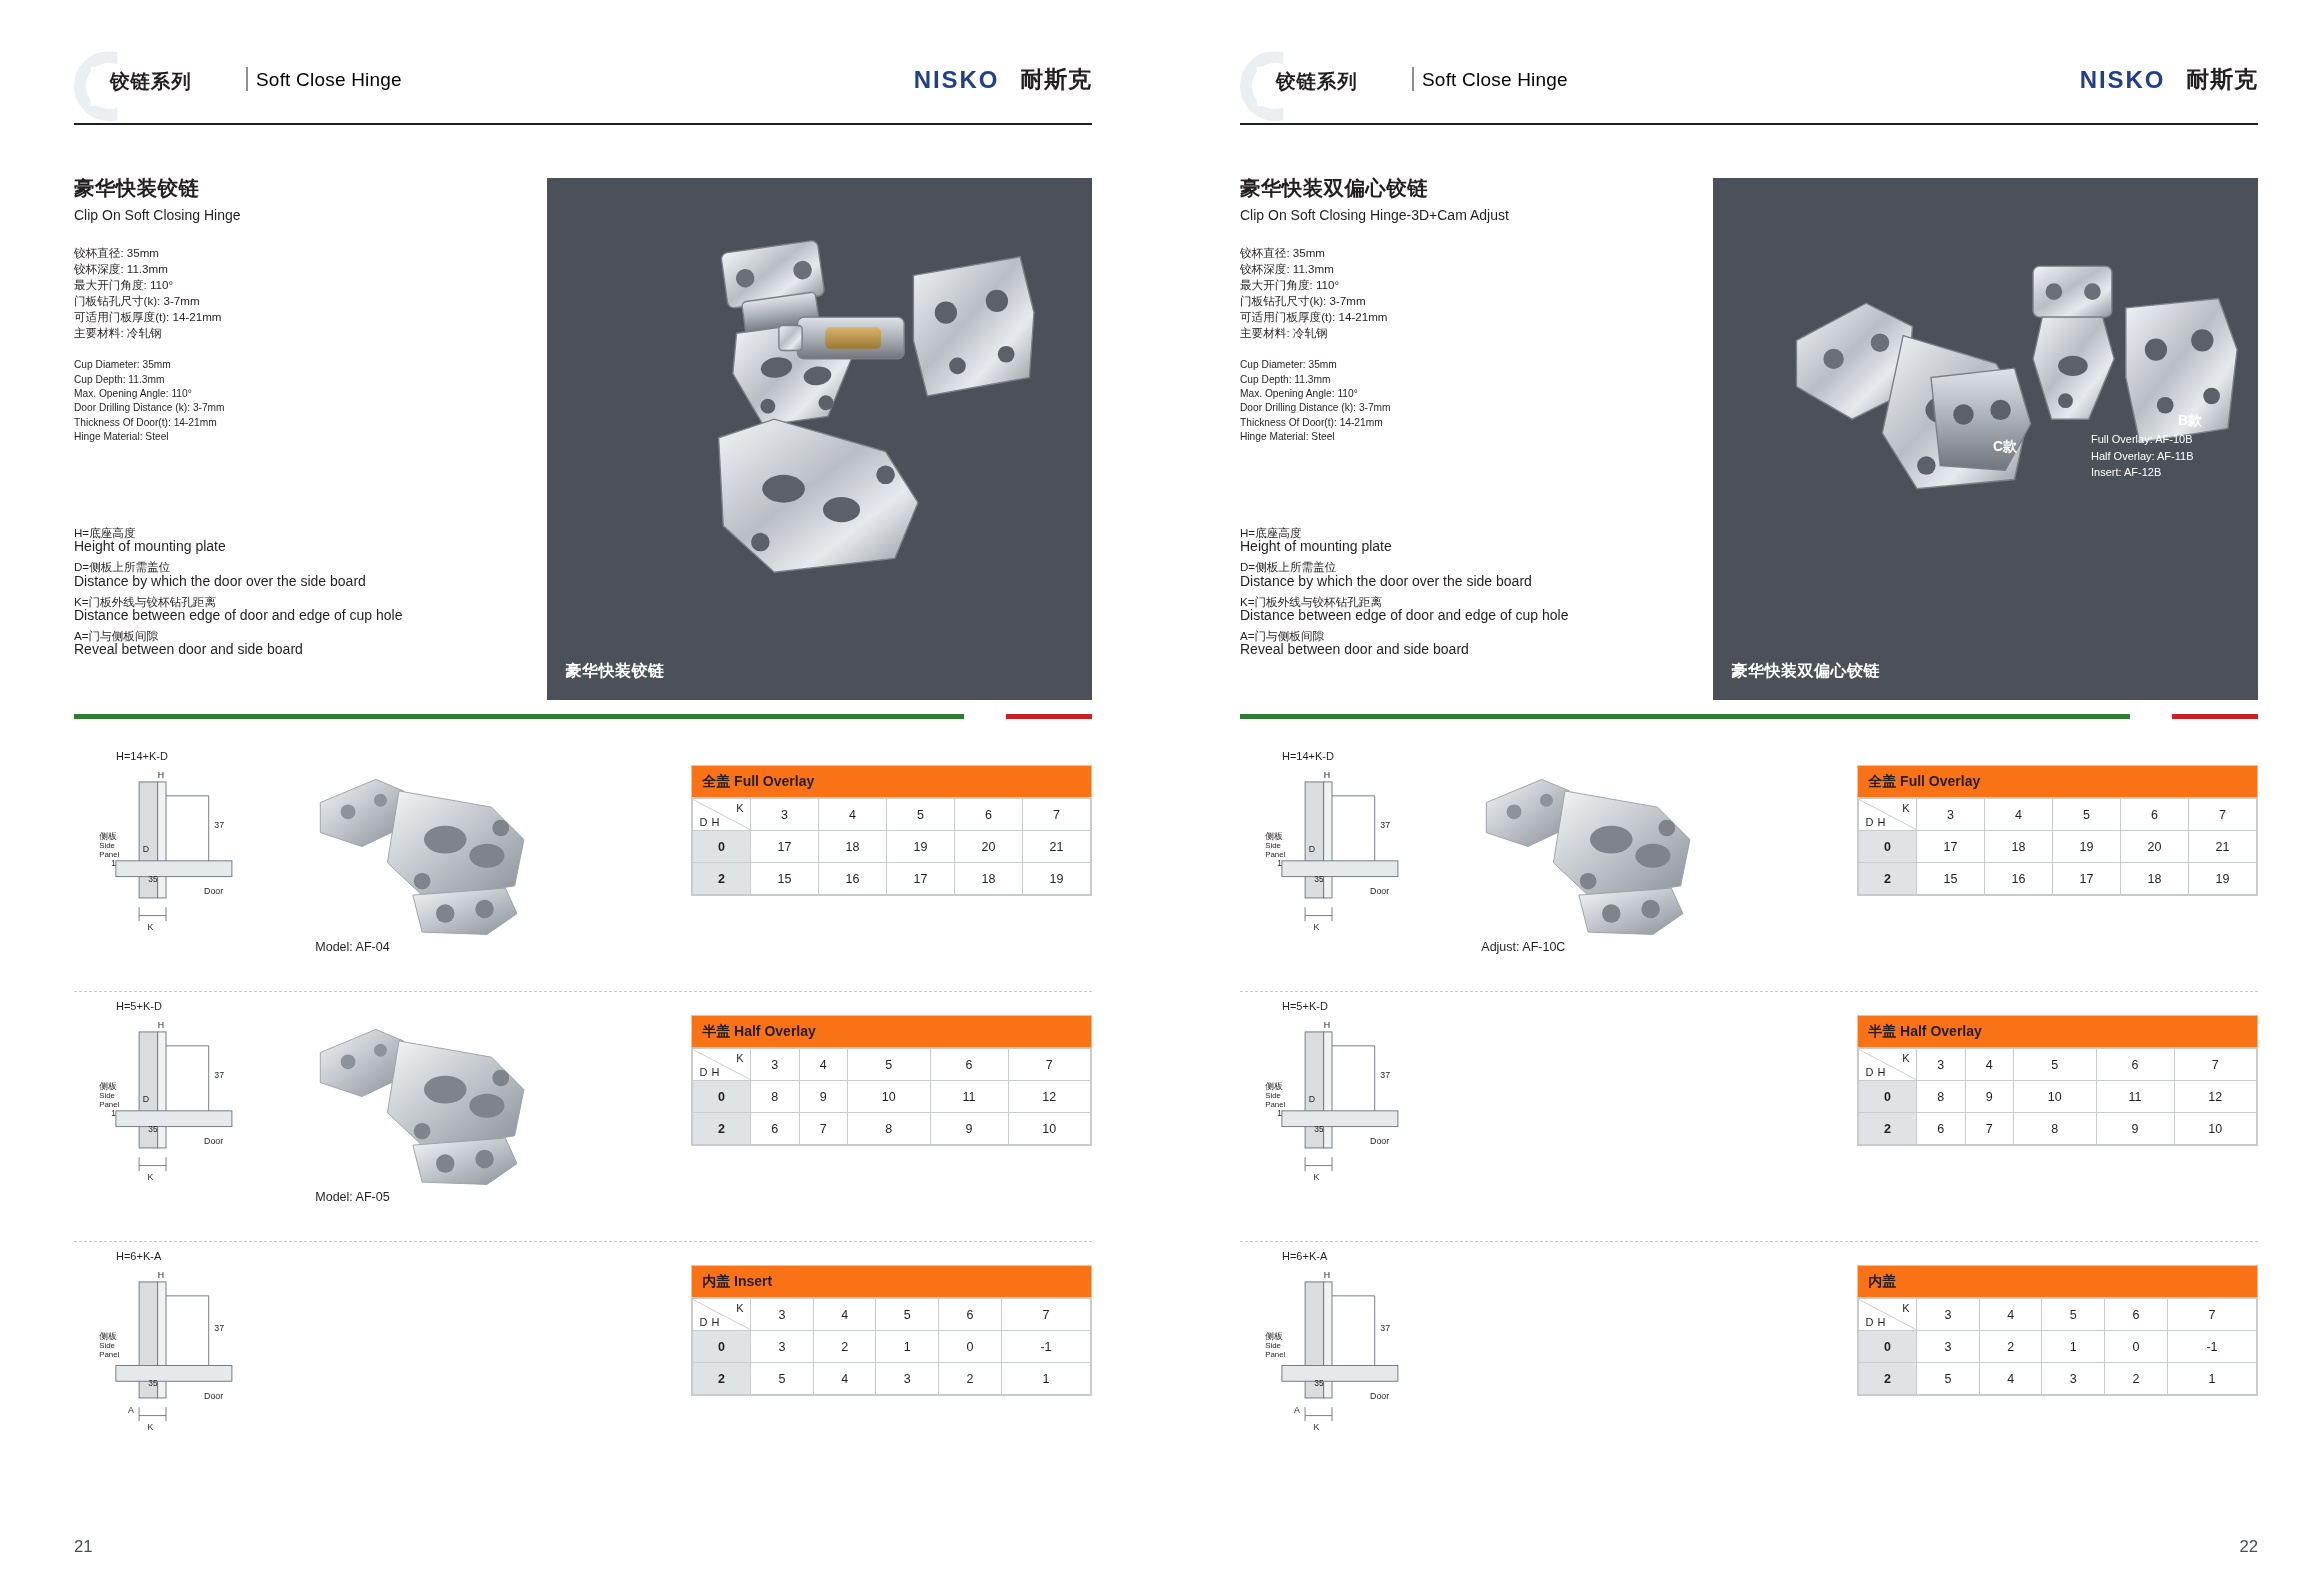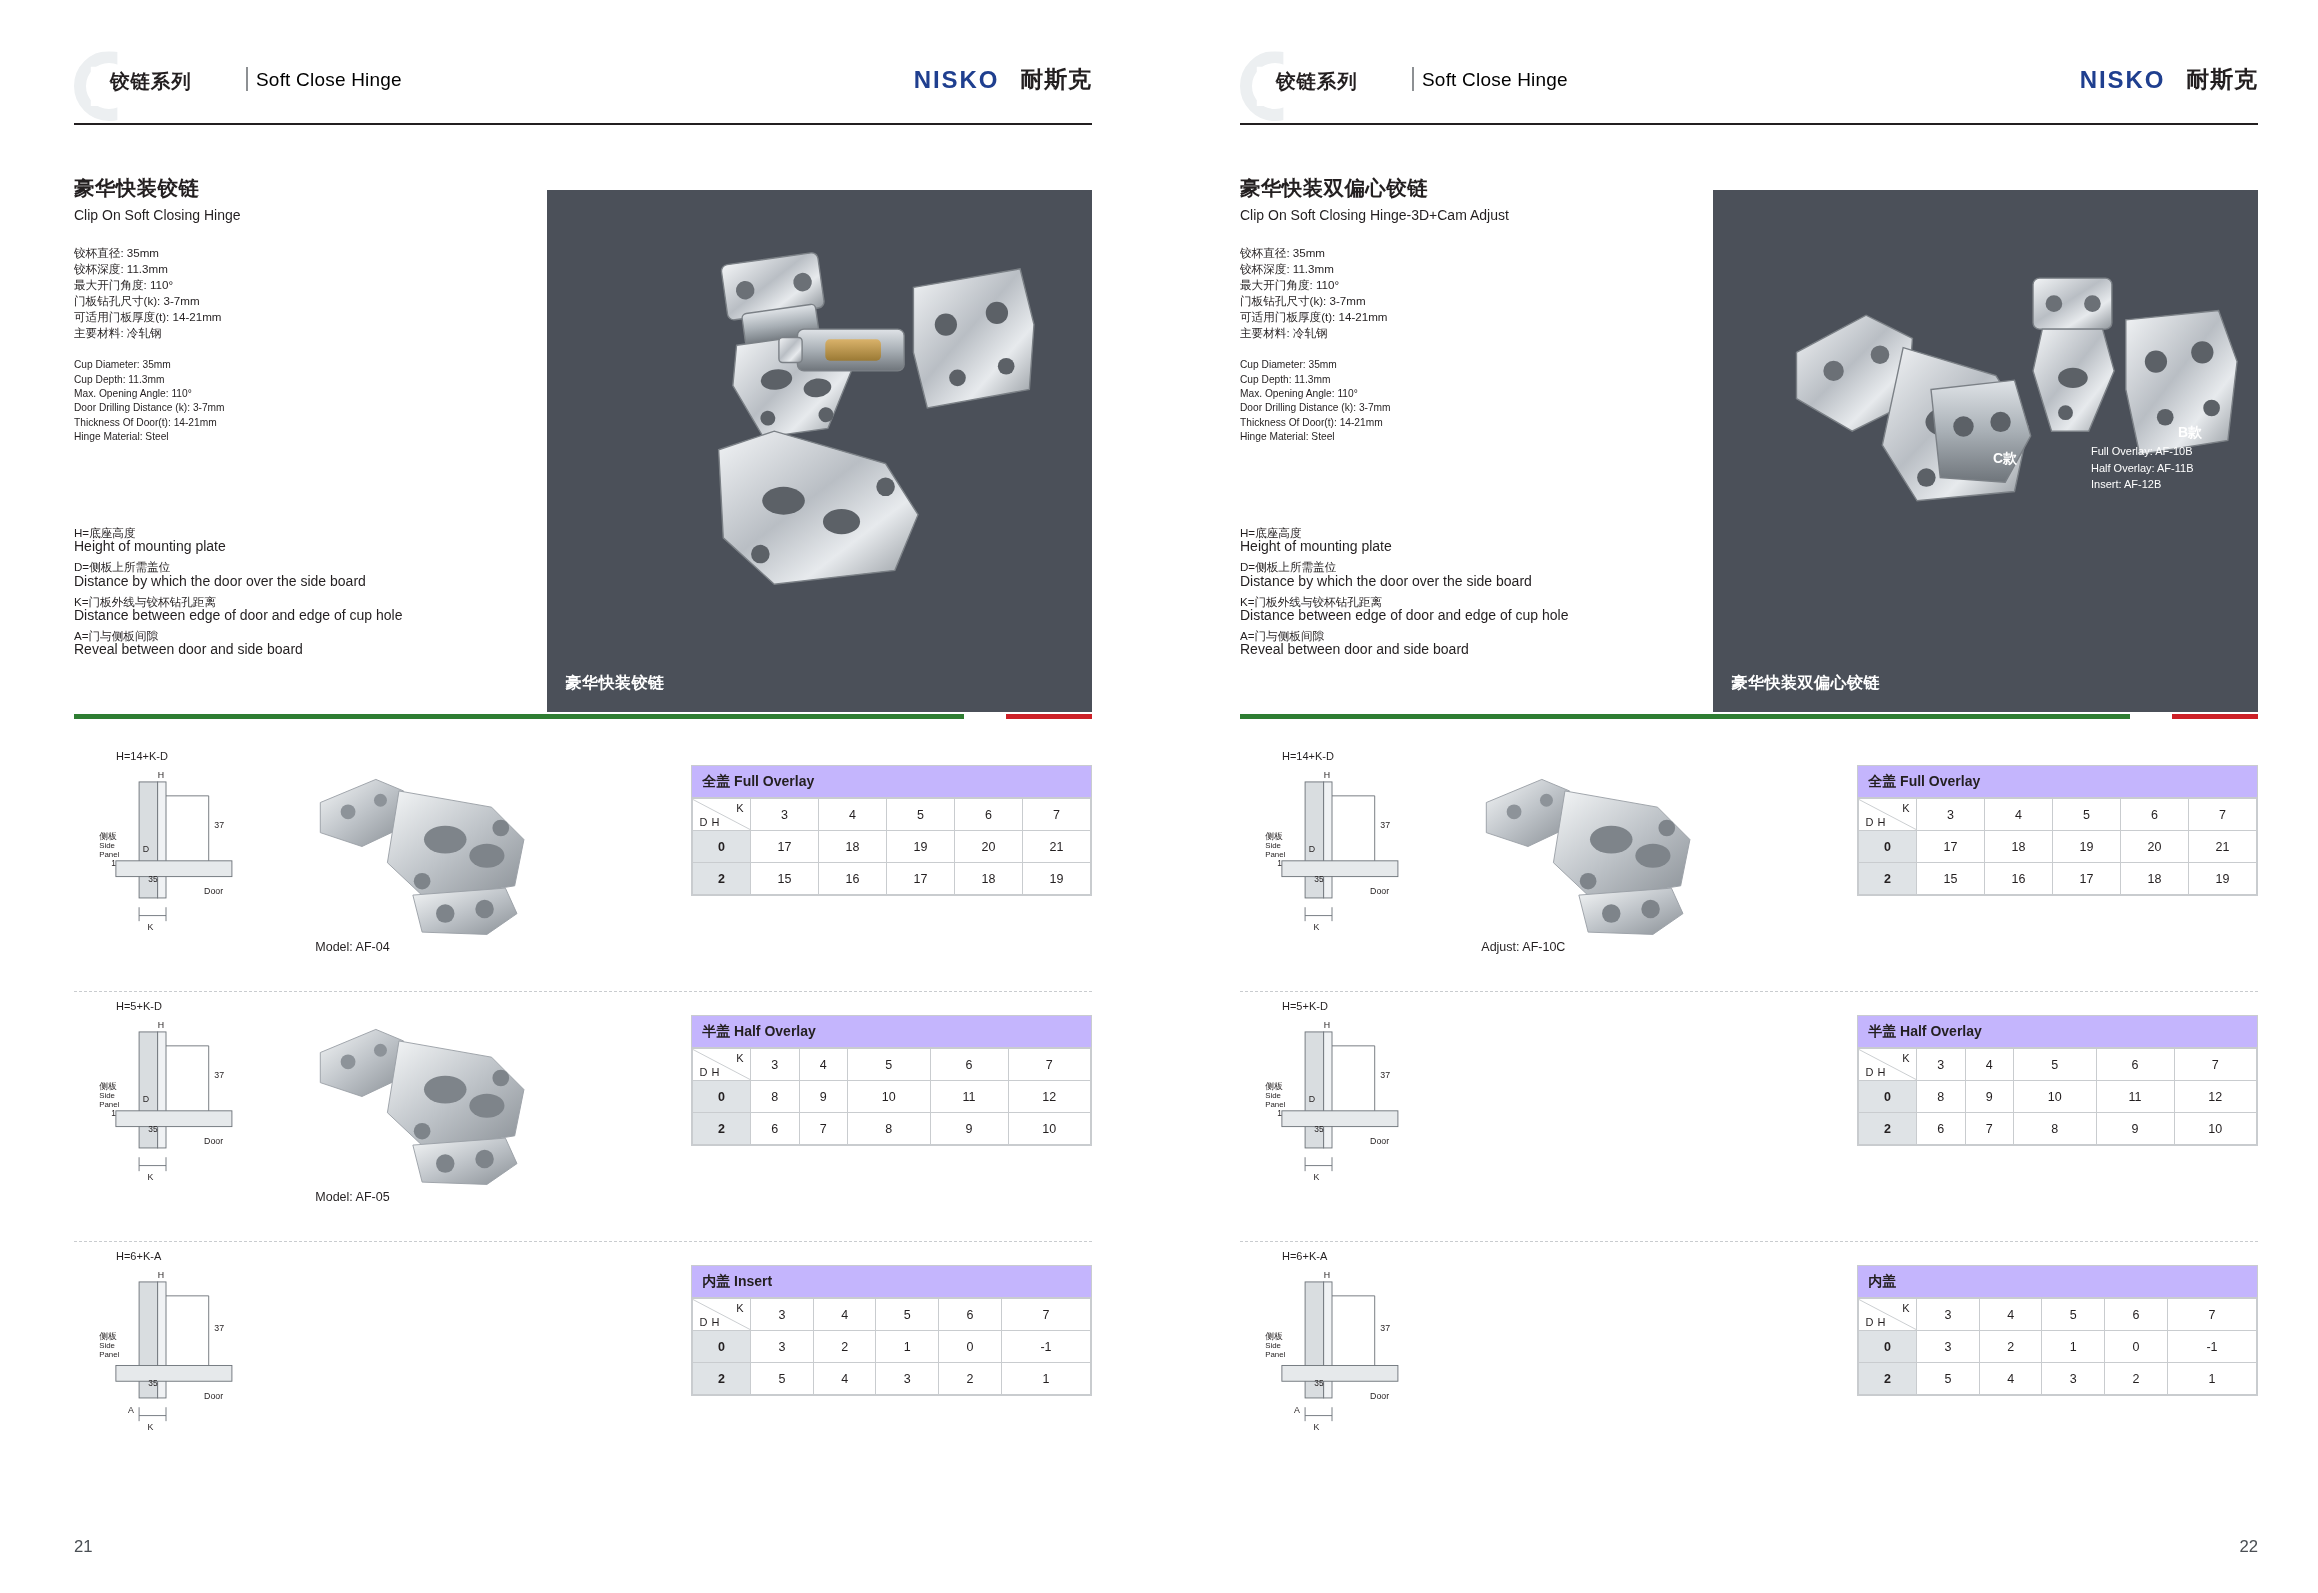--- a/index.html
+++ b/index.html
@@ -37,21 +37,21 @@
   .prod-title-cn{font-size:20.4px;font-weight:bold;color:#231f20;letter-spacing:0.5px;}
   .prod-title-en{font-size:14px;color:#231f20;margin-top:4.6px;}
   .spec-cn{margin-top:22px;font-size:11.6px;line-height:16px;color:#231f20;}
   .spec-en{margin-top:17.6px;font-size:10.2px;line-height:14.4px;color:#231f20;}
   .legend{position:absolute;left:0;top:352px;width:417px;}
   .legend .row{margin-bottom:7.4px;}
   .legend .l-cn{font-size:11.6px;color:#231f20;line-height:14.4px;}
   .legend .l-en{font-size:14px;color:#231f20;line-height:12.5px;}
 
   .photo{
-    position:absolute;right:0;top:16px;width:545px;height:522px;
+    position:absolute;right:0;top:4px;width:545px;height:522px;
     background:#4b5059;overflow:hidden;
   }
   .photo .cap{position:absolute;left:18.5px;bottom:17.6px;color:#ffffff;font-size:16px;font-weight:bold;letter-spacing:0.5px;}
   .photo-note{position:absolute;right:14px;top:253px;width:153px;color:#ffffff;font-size:11px;line-height:16.7px;}
   .badge-b{position:absolute;right:56px;top:234px;color:#ffffff;font-size:14px;font-weight:bold;}
   .badge-c{position:absolute;right:241px;top:260px;color:#ffffff;font-size:14px;font-weight:bold;}
 
   
   .hinge-art{position:absolute;inset:0;}
 
@@ -67,21 +67,21 @@
   .mrow .dash{position:absolute;left:0;right:0;bottom:0;border-top:0.9px dashed #c9cccf;}
 
   .diag{position:absolute;left:14px;top:11.6px;width:195px;height:195px;}
   .diag .dtitle{position:absolute;left:28px;top:-3.7px;font-size:11px;color:#231f20;white-space:nowrap;}
 
   .mphoto{position:absolute;left:232px;top:4.6px;width:260px;height:199px;}
   .mphoto .mcap{position:absolute;left:9.3px;bottom:-8.3px;font-size:12.5px;color:#231f20;}
 
   
   .tbl{position:absolute;right:0;top:23px;width:399px;border:0.9px solid #c9cccf;}
-  .tbl .thead{background:#c4b5fd;padding:6.5px 10.2px;font-size:14px;color:#231f20;font-weight:bold;border-bottom:0.9px solid #c9cccf;}
+  .tbl .thead{background:#f97316;padding:6.5px 10.2px;font-size:14px;color:#231f20;font-weight:bold;border-bottom:0.9px solid #c9cccf;}
   .tbl .thead .en{font-weight:bold;}
   table{border-collapse:collapse;width:100%;}
   td,th{border:0.9px solid #c9cccf;text-align:center;font-size:12.5px;color:#231f20;height:29px;font-weight:normal;}
   th{background:#ffffff;}
   td.kcell{background:#dfe3e6;font-weight:bold;width:55px;}
   th.corner{background:#ffffff;width:55px;position:relative;}
   th.corner .k{position:absolute;right:6.5px;top:2.8px;font-size:11px;}
   th.corner .d{position:absolute;left:6.5px;bottom:1.9px;font-size:11px;}
   th.corner .h{position:absolute;left:18.5px;bottom:1.9px;font-size:11px;}
   th.corner .slash{position:absolute;left:0;top:0;width:100%;height:100%;}

